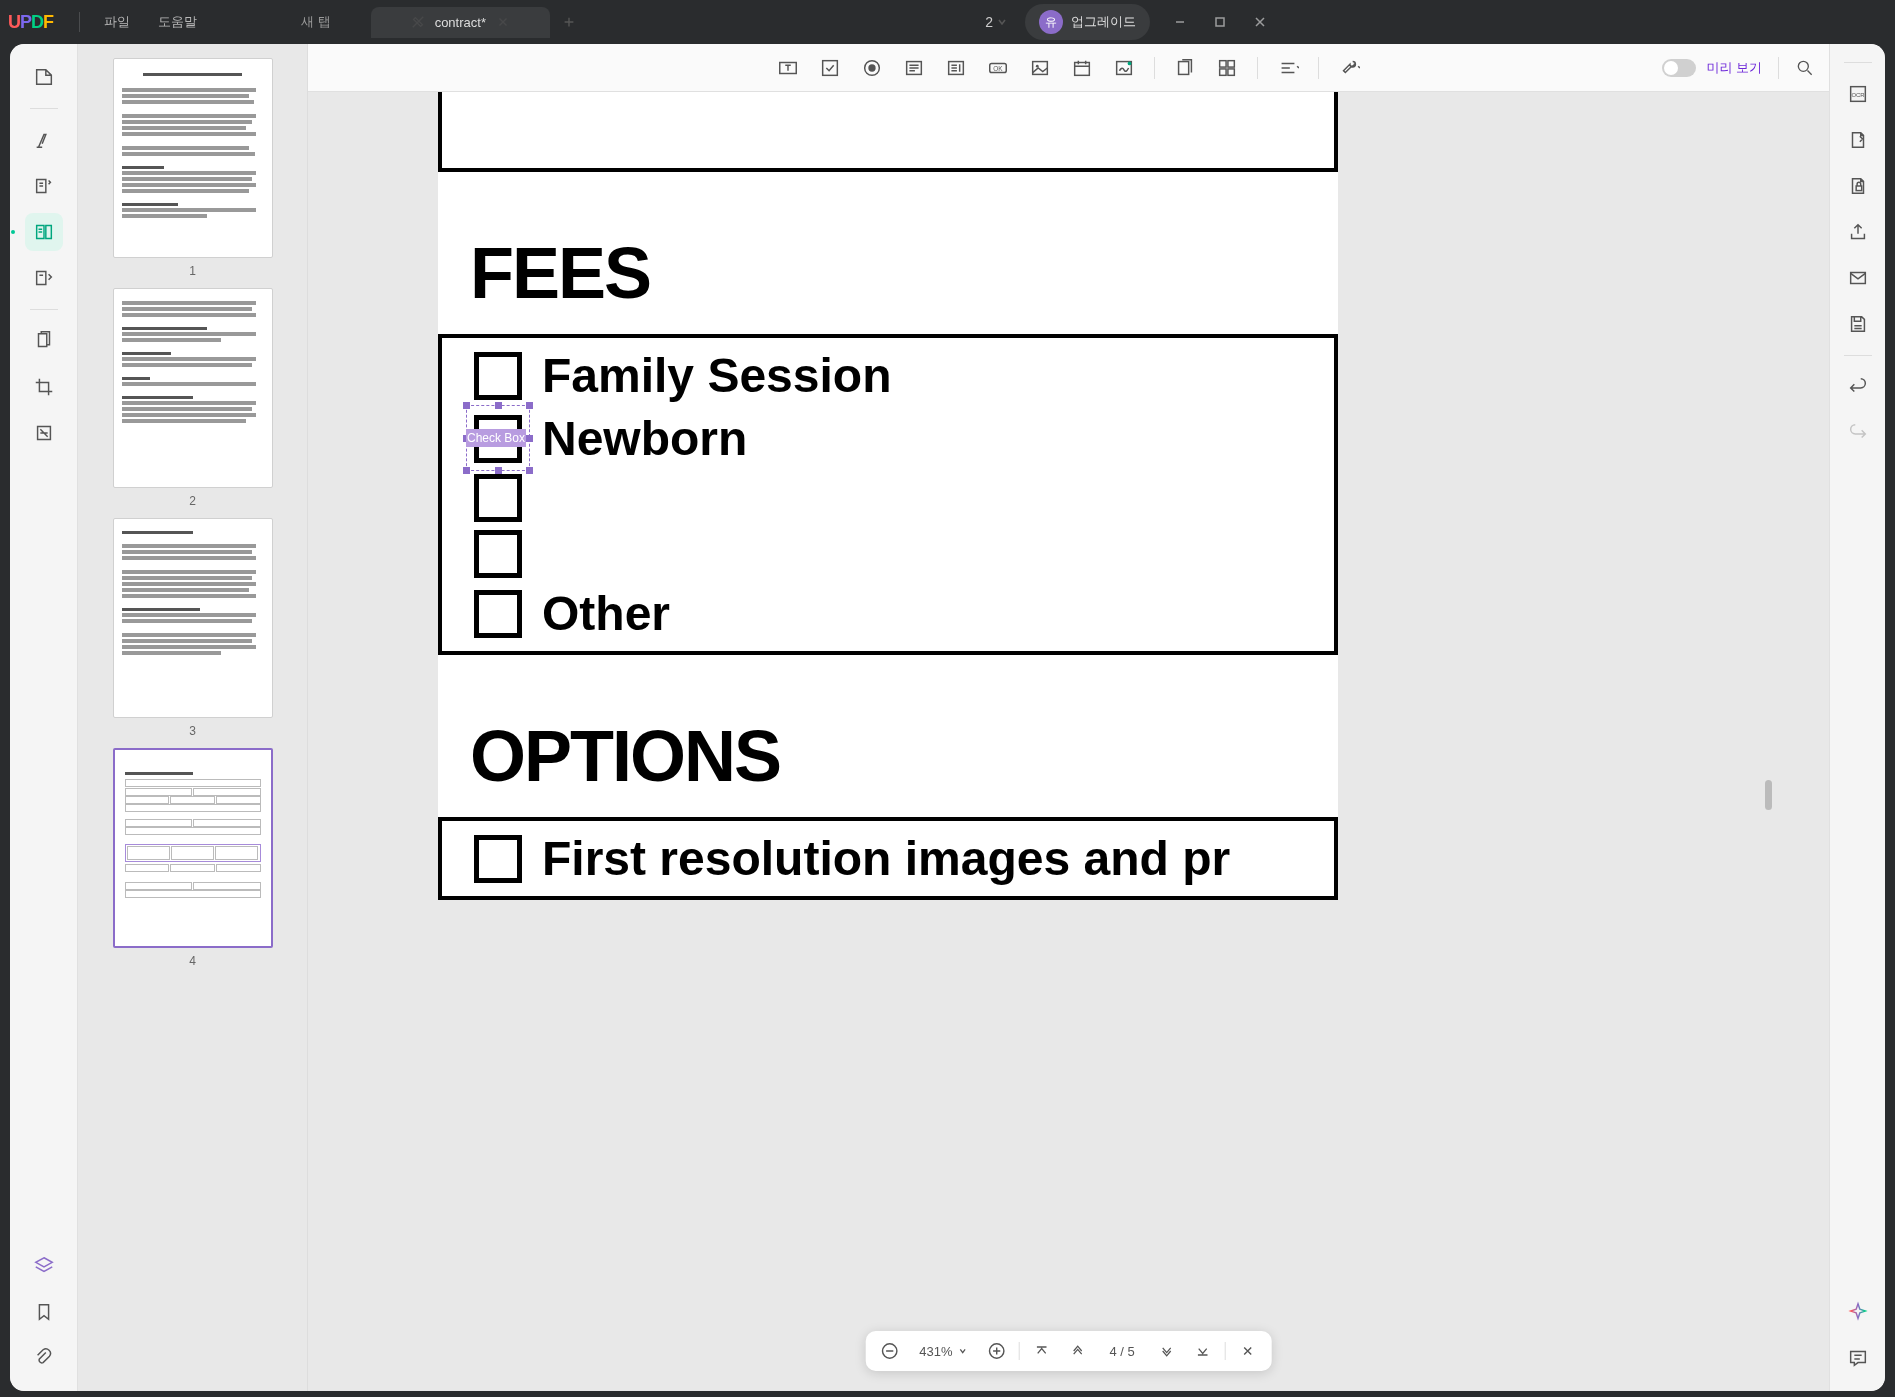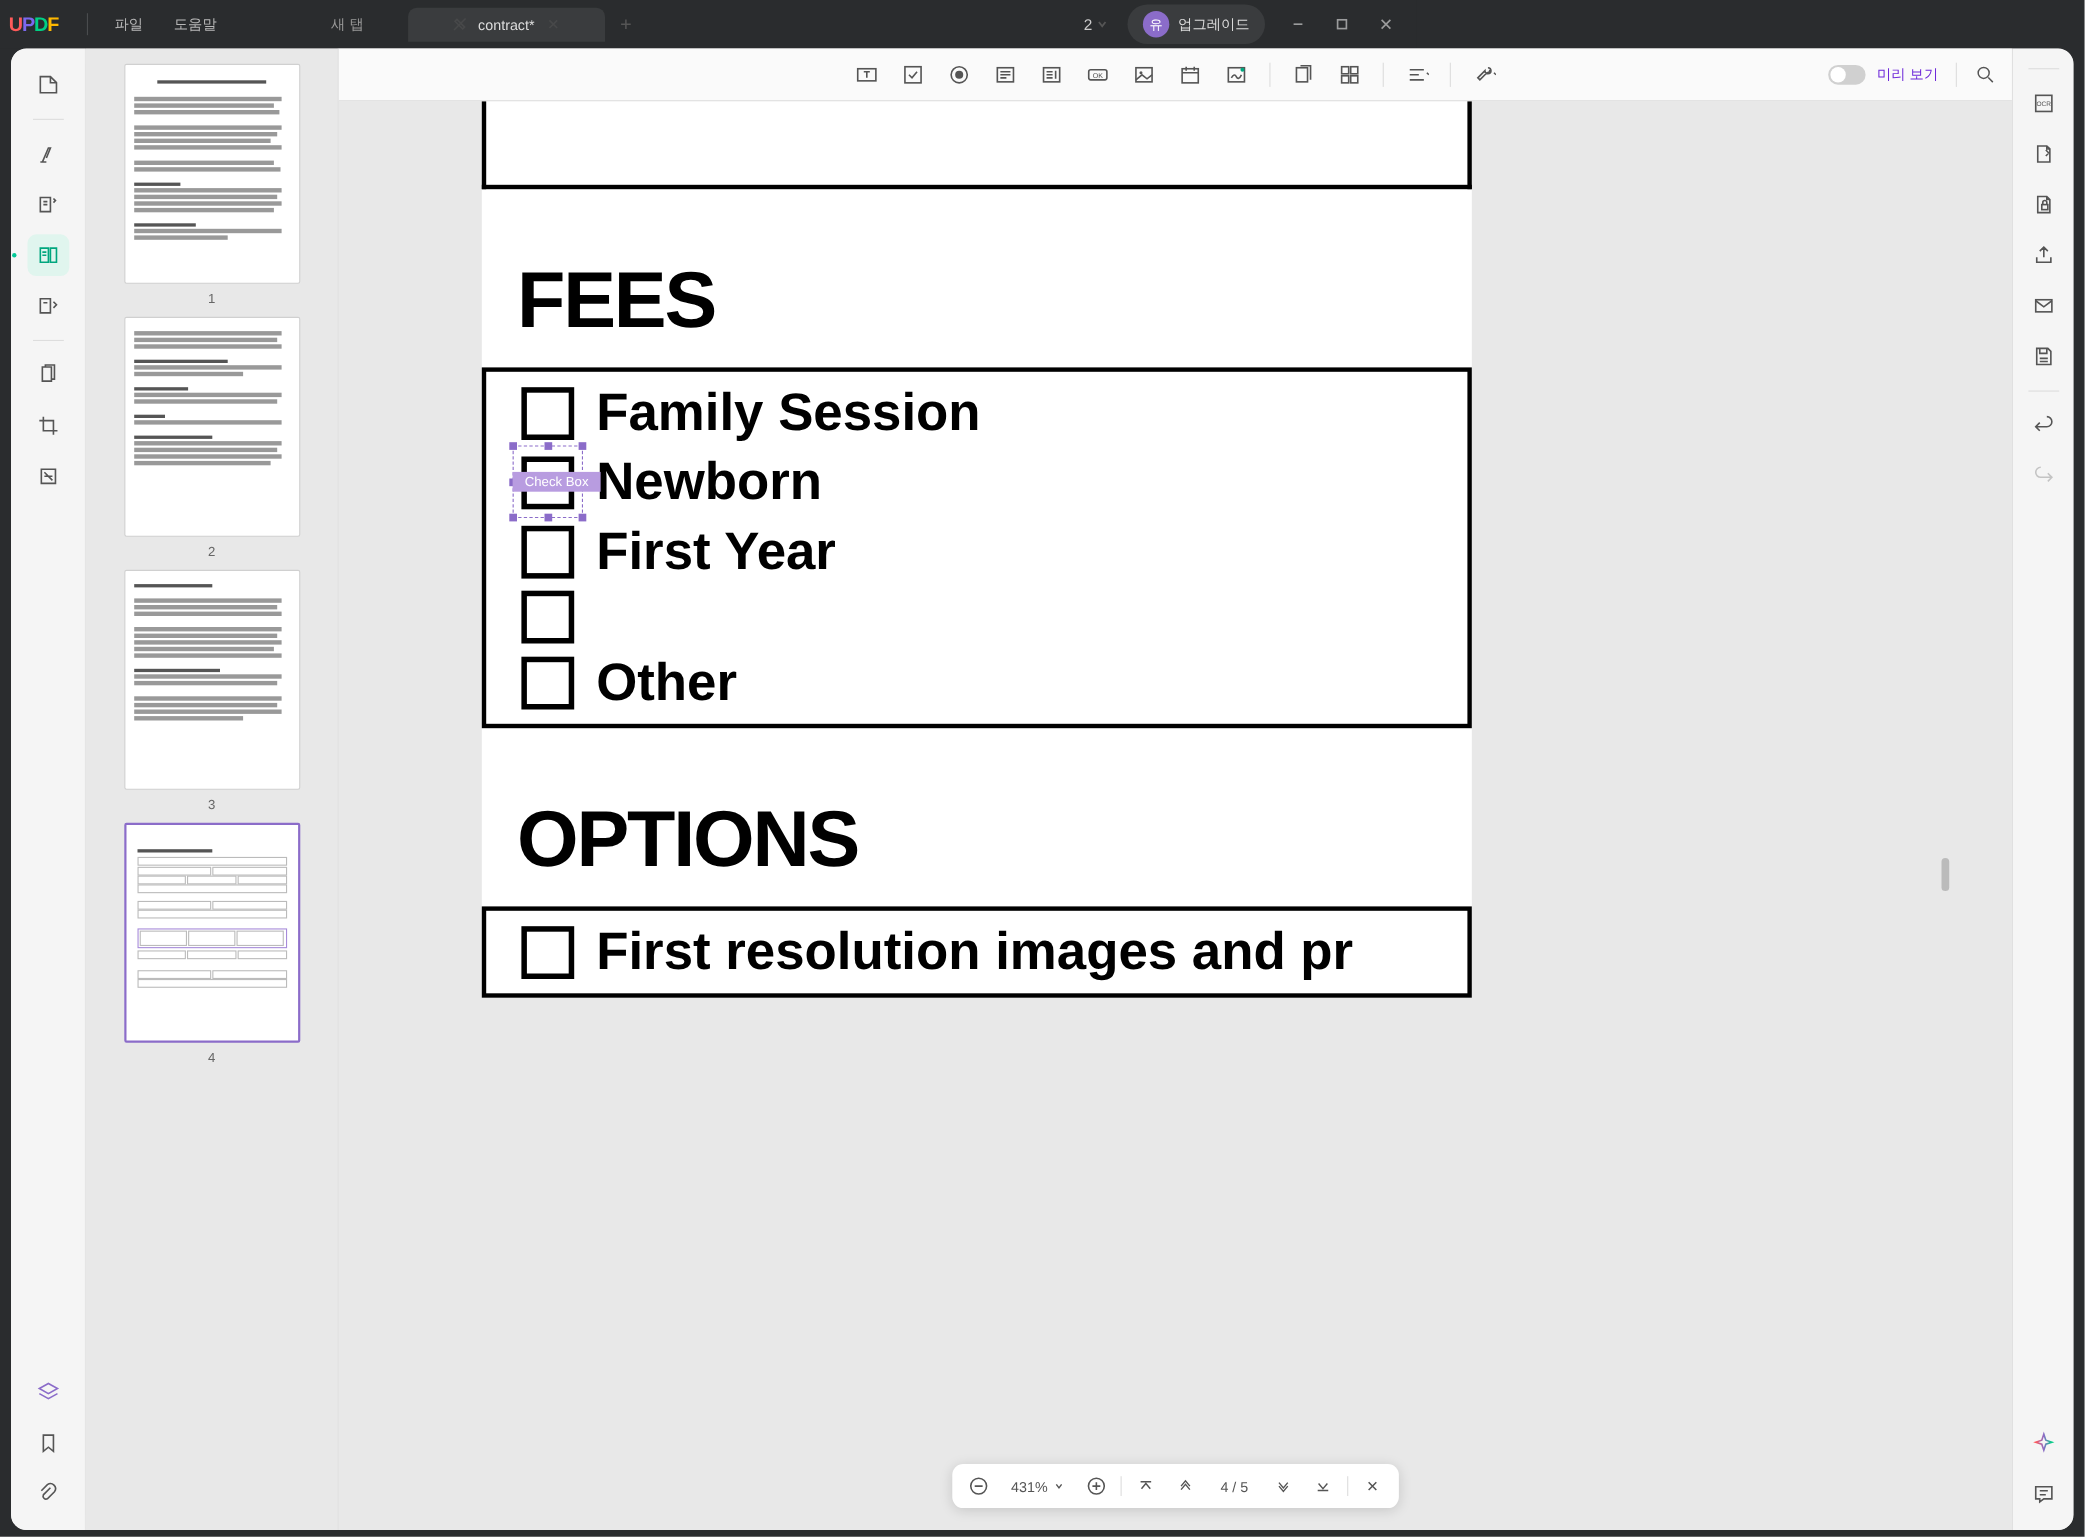--- a/index.html
+++ b/index.html
@@ -60,21 +60,21 @@
   .page { position:absolute; left:130px; top:0; width:900px; background:#fff; }
   .empty-box { border:4px solid #000; border-top:none; height:80px; margin-left:0; }
   
   .heading { font-size:72px; font-weight:900; letter-spacing:-2px; margin:60px 0 20px 32px; }
   .box { border:4px solid #000; padding:6px 0; }
   .row { display:flex; align-items:center; padding:4px 32px; position:relative; }
   .cb { width:48px; height:48px; border:5px solid #000; margin-right:20px; flex-shrink:0; }
   .cb.selected { position:relative; }
   .sel-frame { position:absolute; left:24px; top:-2px; width:64px; height:66px; border:1.5px dashed #8b6cc9; }
   .sel-handle { position:absolute; width:7px; height:7px; background:#8b6cc9; }
-  .sel-label { position:absolute; left:24px; top:22px; font-size:12px; background:#b89ce0; color:#fff; padding:2px 11px; z-index:2; white-space:nowrap; }
+  .sel-label { position:absolute; left:24px; top:22px; font-size:12px; background:#b89ce0; color:#fff; padding:2px 1px; z-index:2; white-space:nowrap; }
   .row-text { font-size:48px; font-weight:800; }
   
   .right-rail { width:56px; background:#f5f5f5; display:flex; flex-direction:column; align-items:center; padding-top:14px; gap:8px; border-left:1px solid #e0e0e0; border-radius:0 14px 14px 0; }
   .right-rail .rail-bottom { margin-bottom:14px; }
   
   .zoom-bar { position:absolute; bottom:20px; left:50%; transform:translateX(-50%); background:#fff; border-radius:10px; box-shadow:0 2px 12px rgba(0,0,0,0.15); padding:6px 10px; display:flex; align-items:center; gap:8px; }
   .zoom-btn { width:28px; height:28px; display:flex; align-items:center; justify-content:center; cursor:pointer; border-radius:6px; }
   .zoom-val { font-size:13px; color:#555; padding:0 8px; display:flex; align-items:center; gap:6px; }
   .zoom-sep { width:1px; height:18px; background:#ddd; }
   .zoom-page { font-size:13px; color:#555; padding:0 10px; }
@@ -459,21 +459,20 @@
                 <div class="sel-handle" style="right:-4px;top:29px"></div>
               <div class="sel-handle" style="left:-4px;bottom:-4px"></div>
                 <div class="sel-handle" style="left:28px;bottom:-4px"></div>
                 <div class="sel-handle" style="right:-4px;bottom:-4px"></div>
             </div>
             <div class="sel-label">Check Box</div>
             <div class="row-text">Newborn</div>
           </div>
           <div class="row">
             <div class="cb"></div>
-            <div class="row-text">First Year</div>
           </div>
           <div class="row">
             <div class="cb"></div>
           </div>
           <div class="row">
             <div class="cb"></div>
             <div class="row-text">Other</div>
           </div>
         </div>
 

